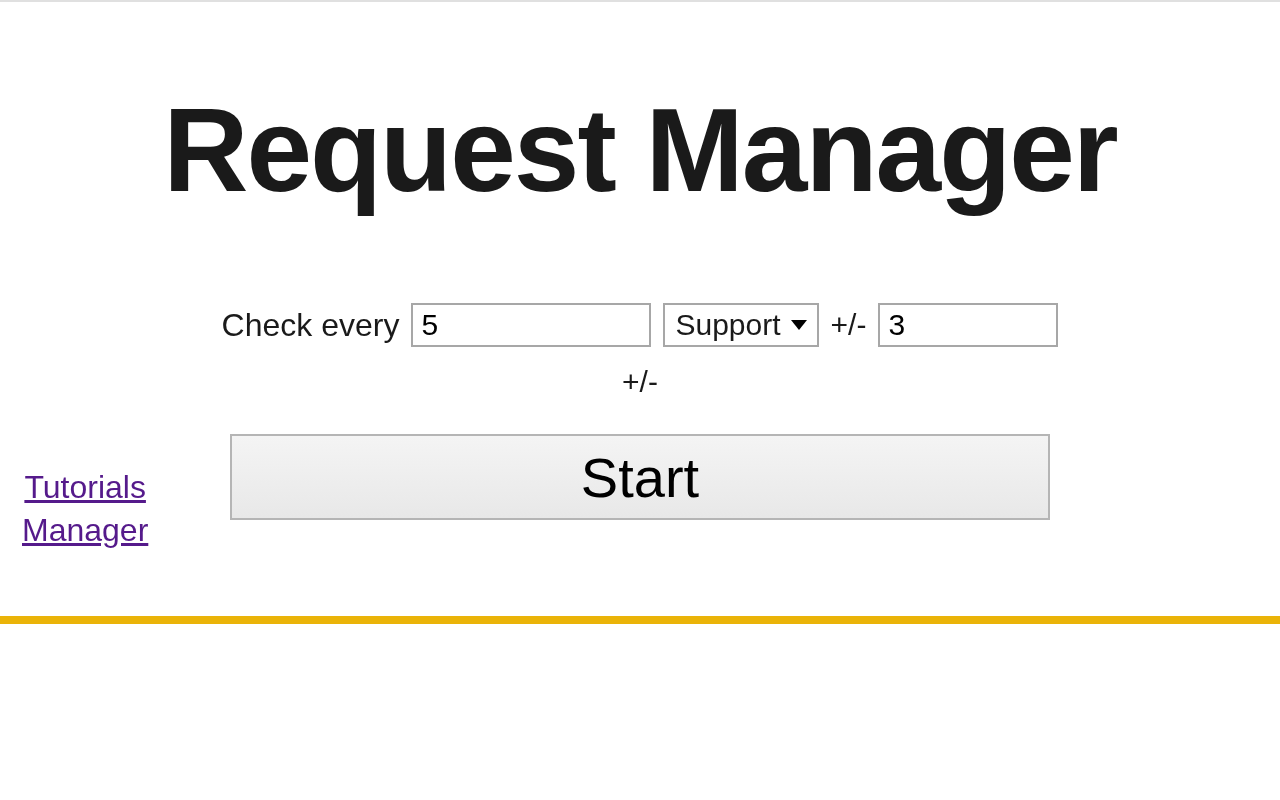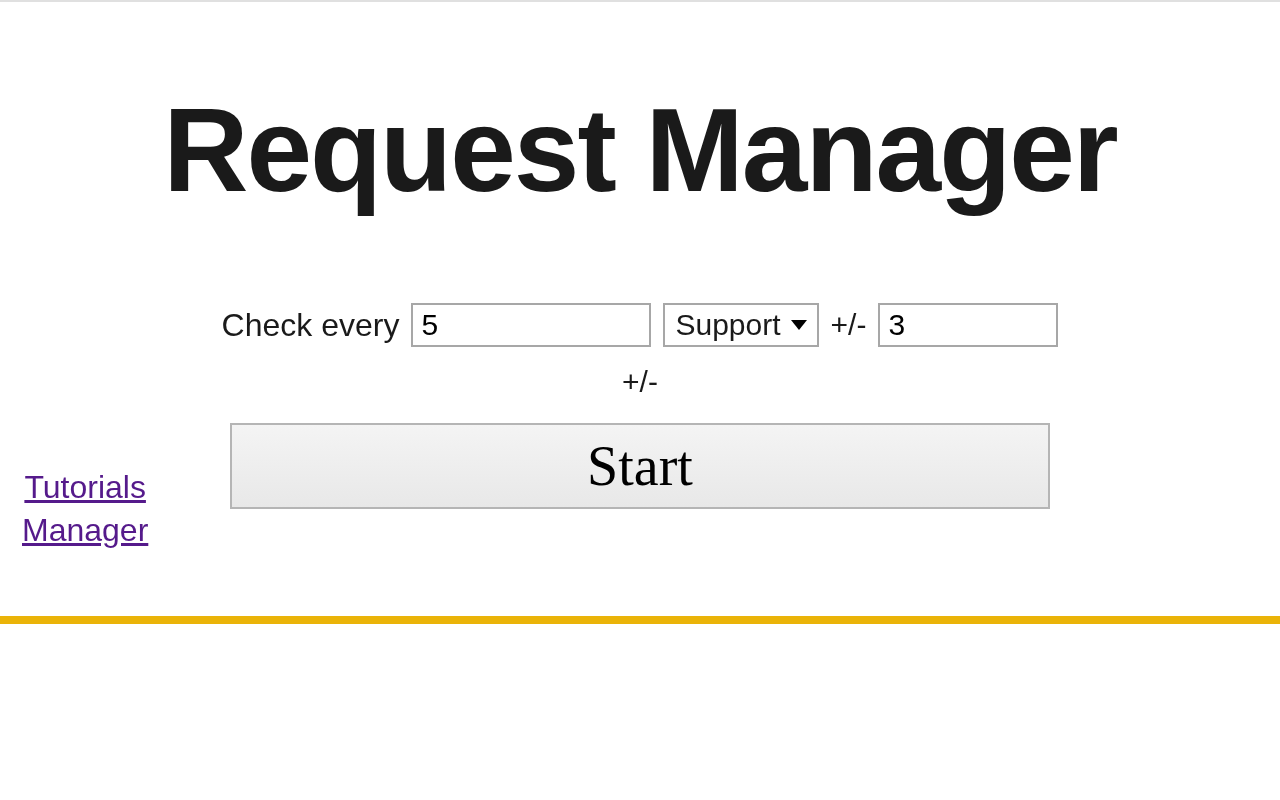--- a/index.html
+++ b/index.html
@@ -73,28 +73,28 @@
     width: 0;
     height: 0;
     border-left: 8px solid transparent;
     border-right: 8px solid transparent;
     border-top: 10px solid #000;
   }
   .plus-minus {
     font-size: 30px;
   }
   .start-button {
-    margin-top: 6px;
+    margin-top: 17px;
     width: 820px;
     height: 86px;
     font-size: 56px;
     border: 2px solid #b5b5b5;
     background: linear-gradient(to bottom, #f4f4f4, #e8e8e8);
     cursor: pointer;
-    font-family: Liberation Serif, serif;
+    font-family: Liberation Sans, sans-serif;
   }
   .links {
     position: absolute;
     left: 22px;
     bottom: 64px;
     display: flex;
     flex-direction: column;
     gap: 0px;
     text-align: center;
   }

